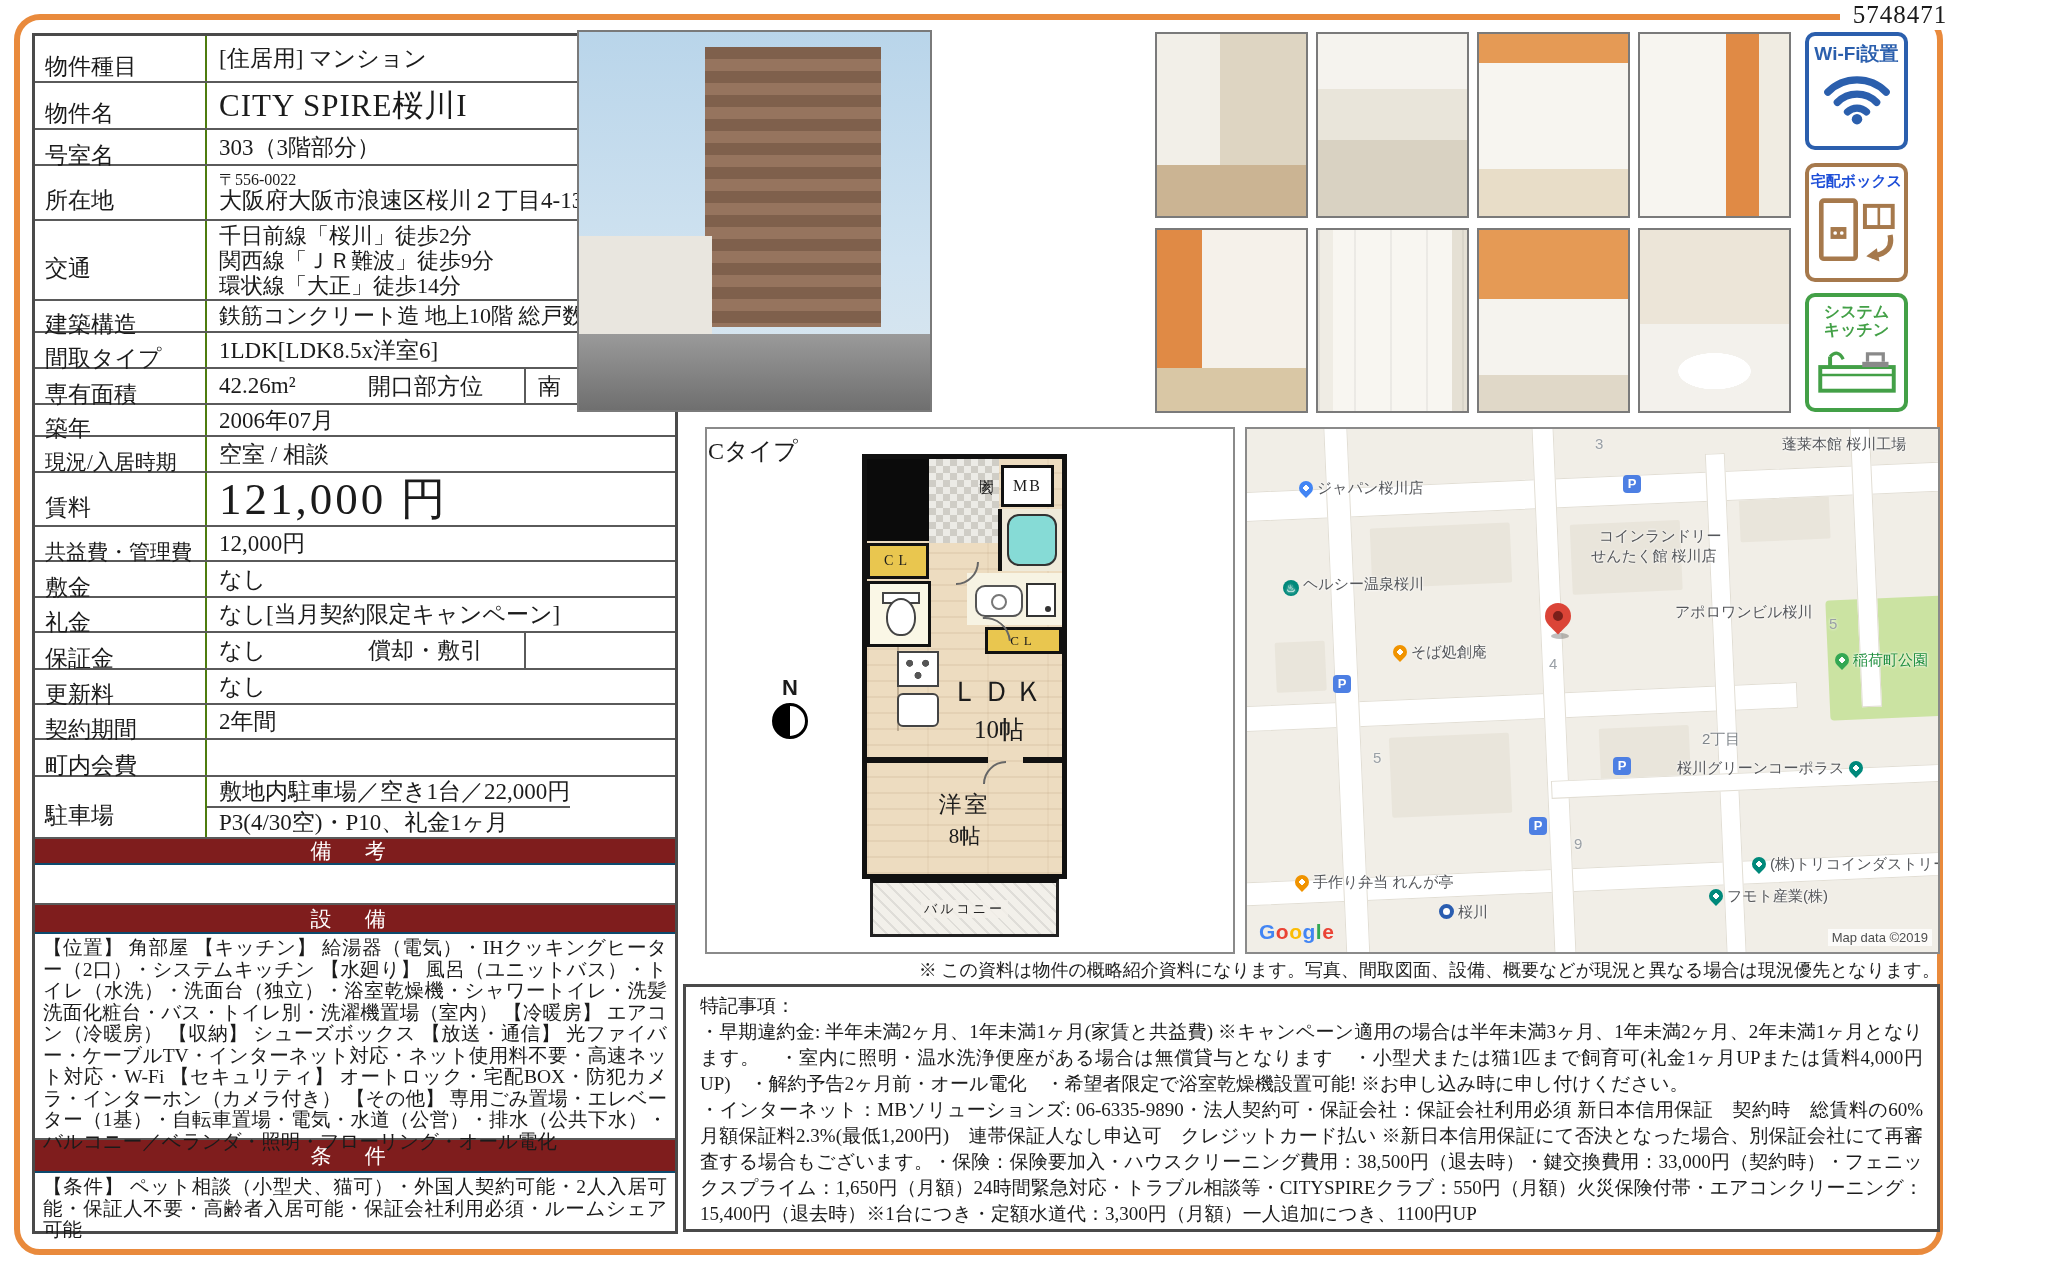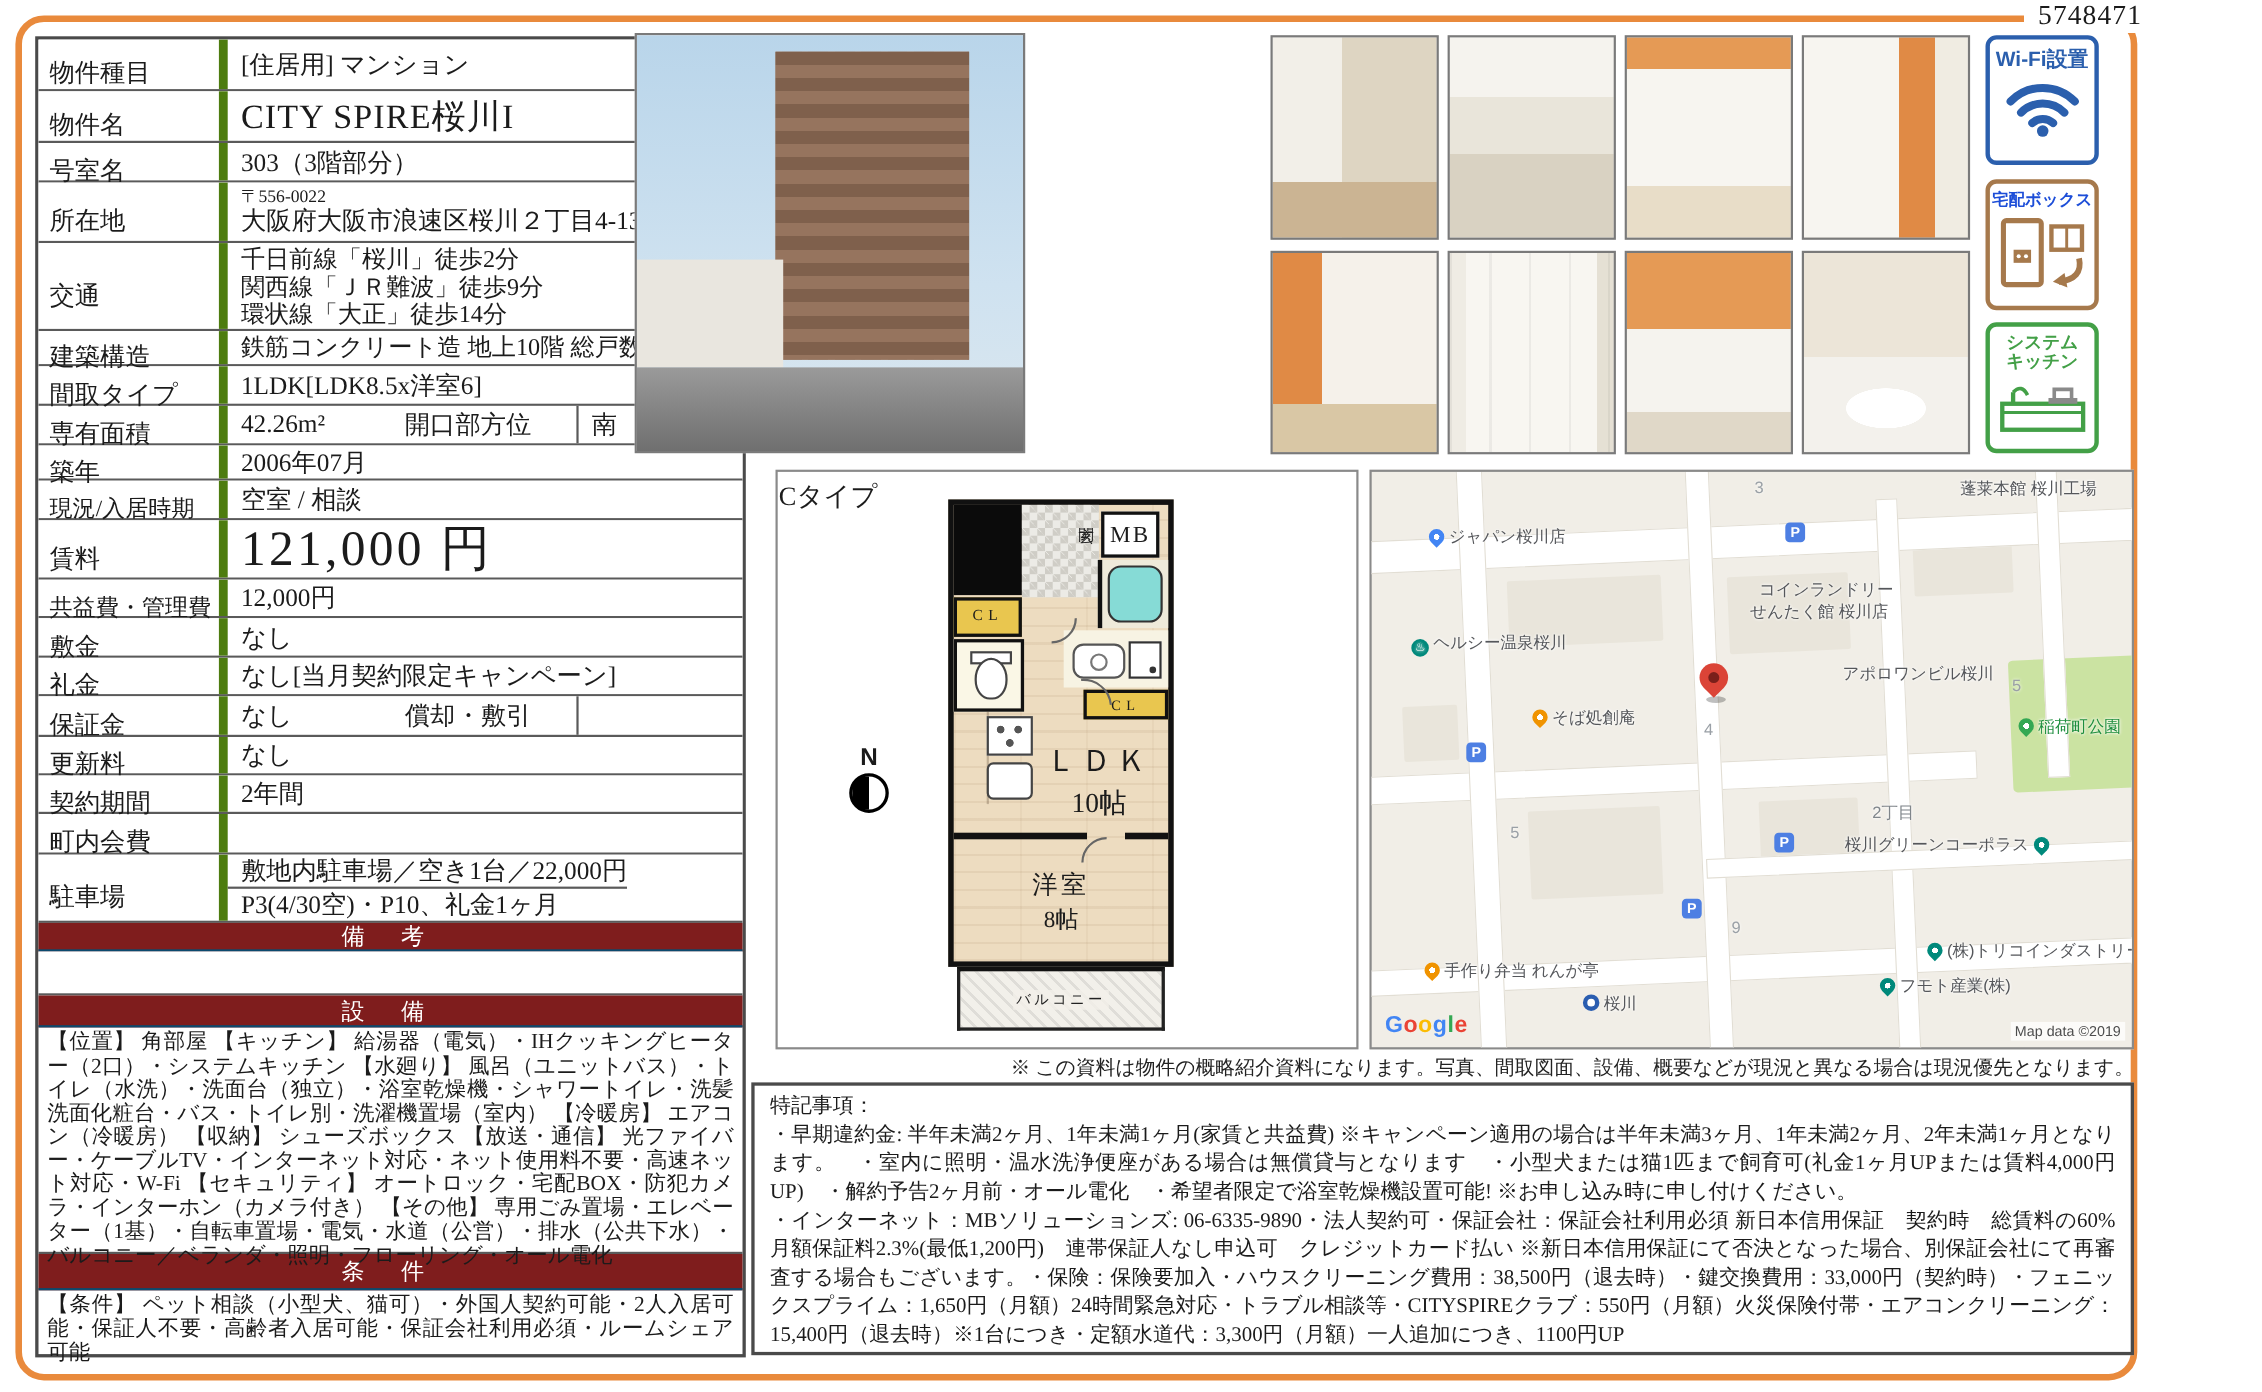--- a/index.html
+++ b/index.html
@@ -8,21 +8,21 @@
   .frame{position:absolute;left:14px;top:14px;width:1929px;height:1241px;
          border:6px solid #E98A3C;border-radius:26px;box-sizing:border-box;}
   .doc-number{position:absolute;left:1840px;top:0px;width:120px;height:30px;background:#fff;
               font-size:25px;text-align:center;line-height:30px;letter-spacing:1px;}
 
   
   .ptable{position:absolute;left:32px;top:33px;width:646px;background:#fff;
           border:3px solid #4A4A4A;box-sizing:border-box;}
   .trow{display:flex;border-bottom:2px solid #5A5A5A;box-sizing:border-box;align-items:stretch;background:#fff;}
   .trow:last-child{border-bottom:none;}
-  .tl{flex:0 0 172px;border-right:8px solid #4d7c0f;padding:17px 4px 1px 10px;font-size:23px;
+  .tl{flex:0 0 172px;border-right:2px solid #4d7c0f;padding:17px 4px 1px 10px;font-size:23px;
       display:flex;align-items:center;box-sizing:border-box;}
   .tl.small{font-size:21px;}
   .tv{flex:1;padding:1px 6px 1px 12px;font-size:23px;display:flex;align-items:center;box-sizing:border-box;}
   .tv.col{flex-direction:column;align-items:flex-start;justify-content:center;line-height:25px;}
   .name{font-size:31px;letter-spacing:1px;}
   .rentv{font-size:45px;letter-spacing:3px;}
   .zip{font-size:16px;line-height:17px;}
   .addrline{font-size:23px;line-height:26px;}
   .accline{font-size:22px;line-height:25px;}
   .w151{flex:0 0 151px;}
@@ -79,21 +79,21 @@
         background-image:repeating-linear-gradient(0deg,rgba(120,80,40,.08) 0 2px,transparent 2px 16px),
                          repeating-linear-gradient(90deg,rgba(120,80,40,.05) 0 2px,transparent 2px 60px);}
   .blackblock{position:absolute;left:0;top:0;width:62px;height:82px;background:#0b0b0b;}
   .genkan{position:absolute;left:62px;top:0;width:70px;height:84px;
           background-image:linear-gradient(45deg,#cfcdc6 25%,transparent 25% 75%,#cfcdc6 75%),
                            linear-gradient(45deg,#cfcdc6 25%,#ecebe6 25% 75%,#cfcdc6 75%);
           background-size:14px 14px;background-position:0 0,7px 7px;}
   .gtext{position:absolute;right:4px;top:10px;writing-mode:vertical-rl;font-size:14px;color:#222;
          font-family:"Liberation Serif","DejaVu Serif",serif;background:rgba(236,235,230,.7);}
   .mb{position:absolute;left:134px;top:6px;width:53px;height:42px;border:3px solid #111;background:#fff;
-      box-sizing:border-box;display:flex;align-items:center;justify-content:center;font-size:21px;letter-spacing:2px;}
+      box-sizing:border-box;display:flex;align-items:center;justify-content:center;font-size:16px;letter-spacing:2px;}
   .bath{position:absolute;left:131px;top:50px;width:64px;height:62px;background:#EFEADA;border-left:4px solid #111;box-sizing:border-box;}
   .tub{position:absolute;inset:5px;background:#86DBD6;border:2px solid #333;border-radius:12px;}
   .cl-left{position:absolute;left:0;top:84px;width:62px;height:36px;background:#E9C64F;border:3px solid #111;
            box-sizing:border-box;display:flex;align-items:center;justify-content:center;
            font-size:14px;letter-spacing:5px;}
   .toilet{position:absolute;left:0;top:122px;width:64px;height:66px;background:#FAF7E6;border:3px solid #111;box-sizing:border-box;}
   .toilet-bowl{position:absolute;left:16px;top:14px;width:26px;height:34px;background:#fff;border:2px solid #444;
                border-radius:50% 50% 46% 46%;}
   .toilet-tank{position:absolute;left:12px;top:8px;width:34px;height:8px;background:#fff;border:2px solid #444;}
   .wash{position:absolute;left:100px;top:114px;width:95px;height:52px;background:#F7F3E3;}

